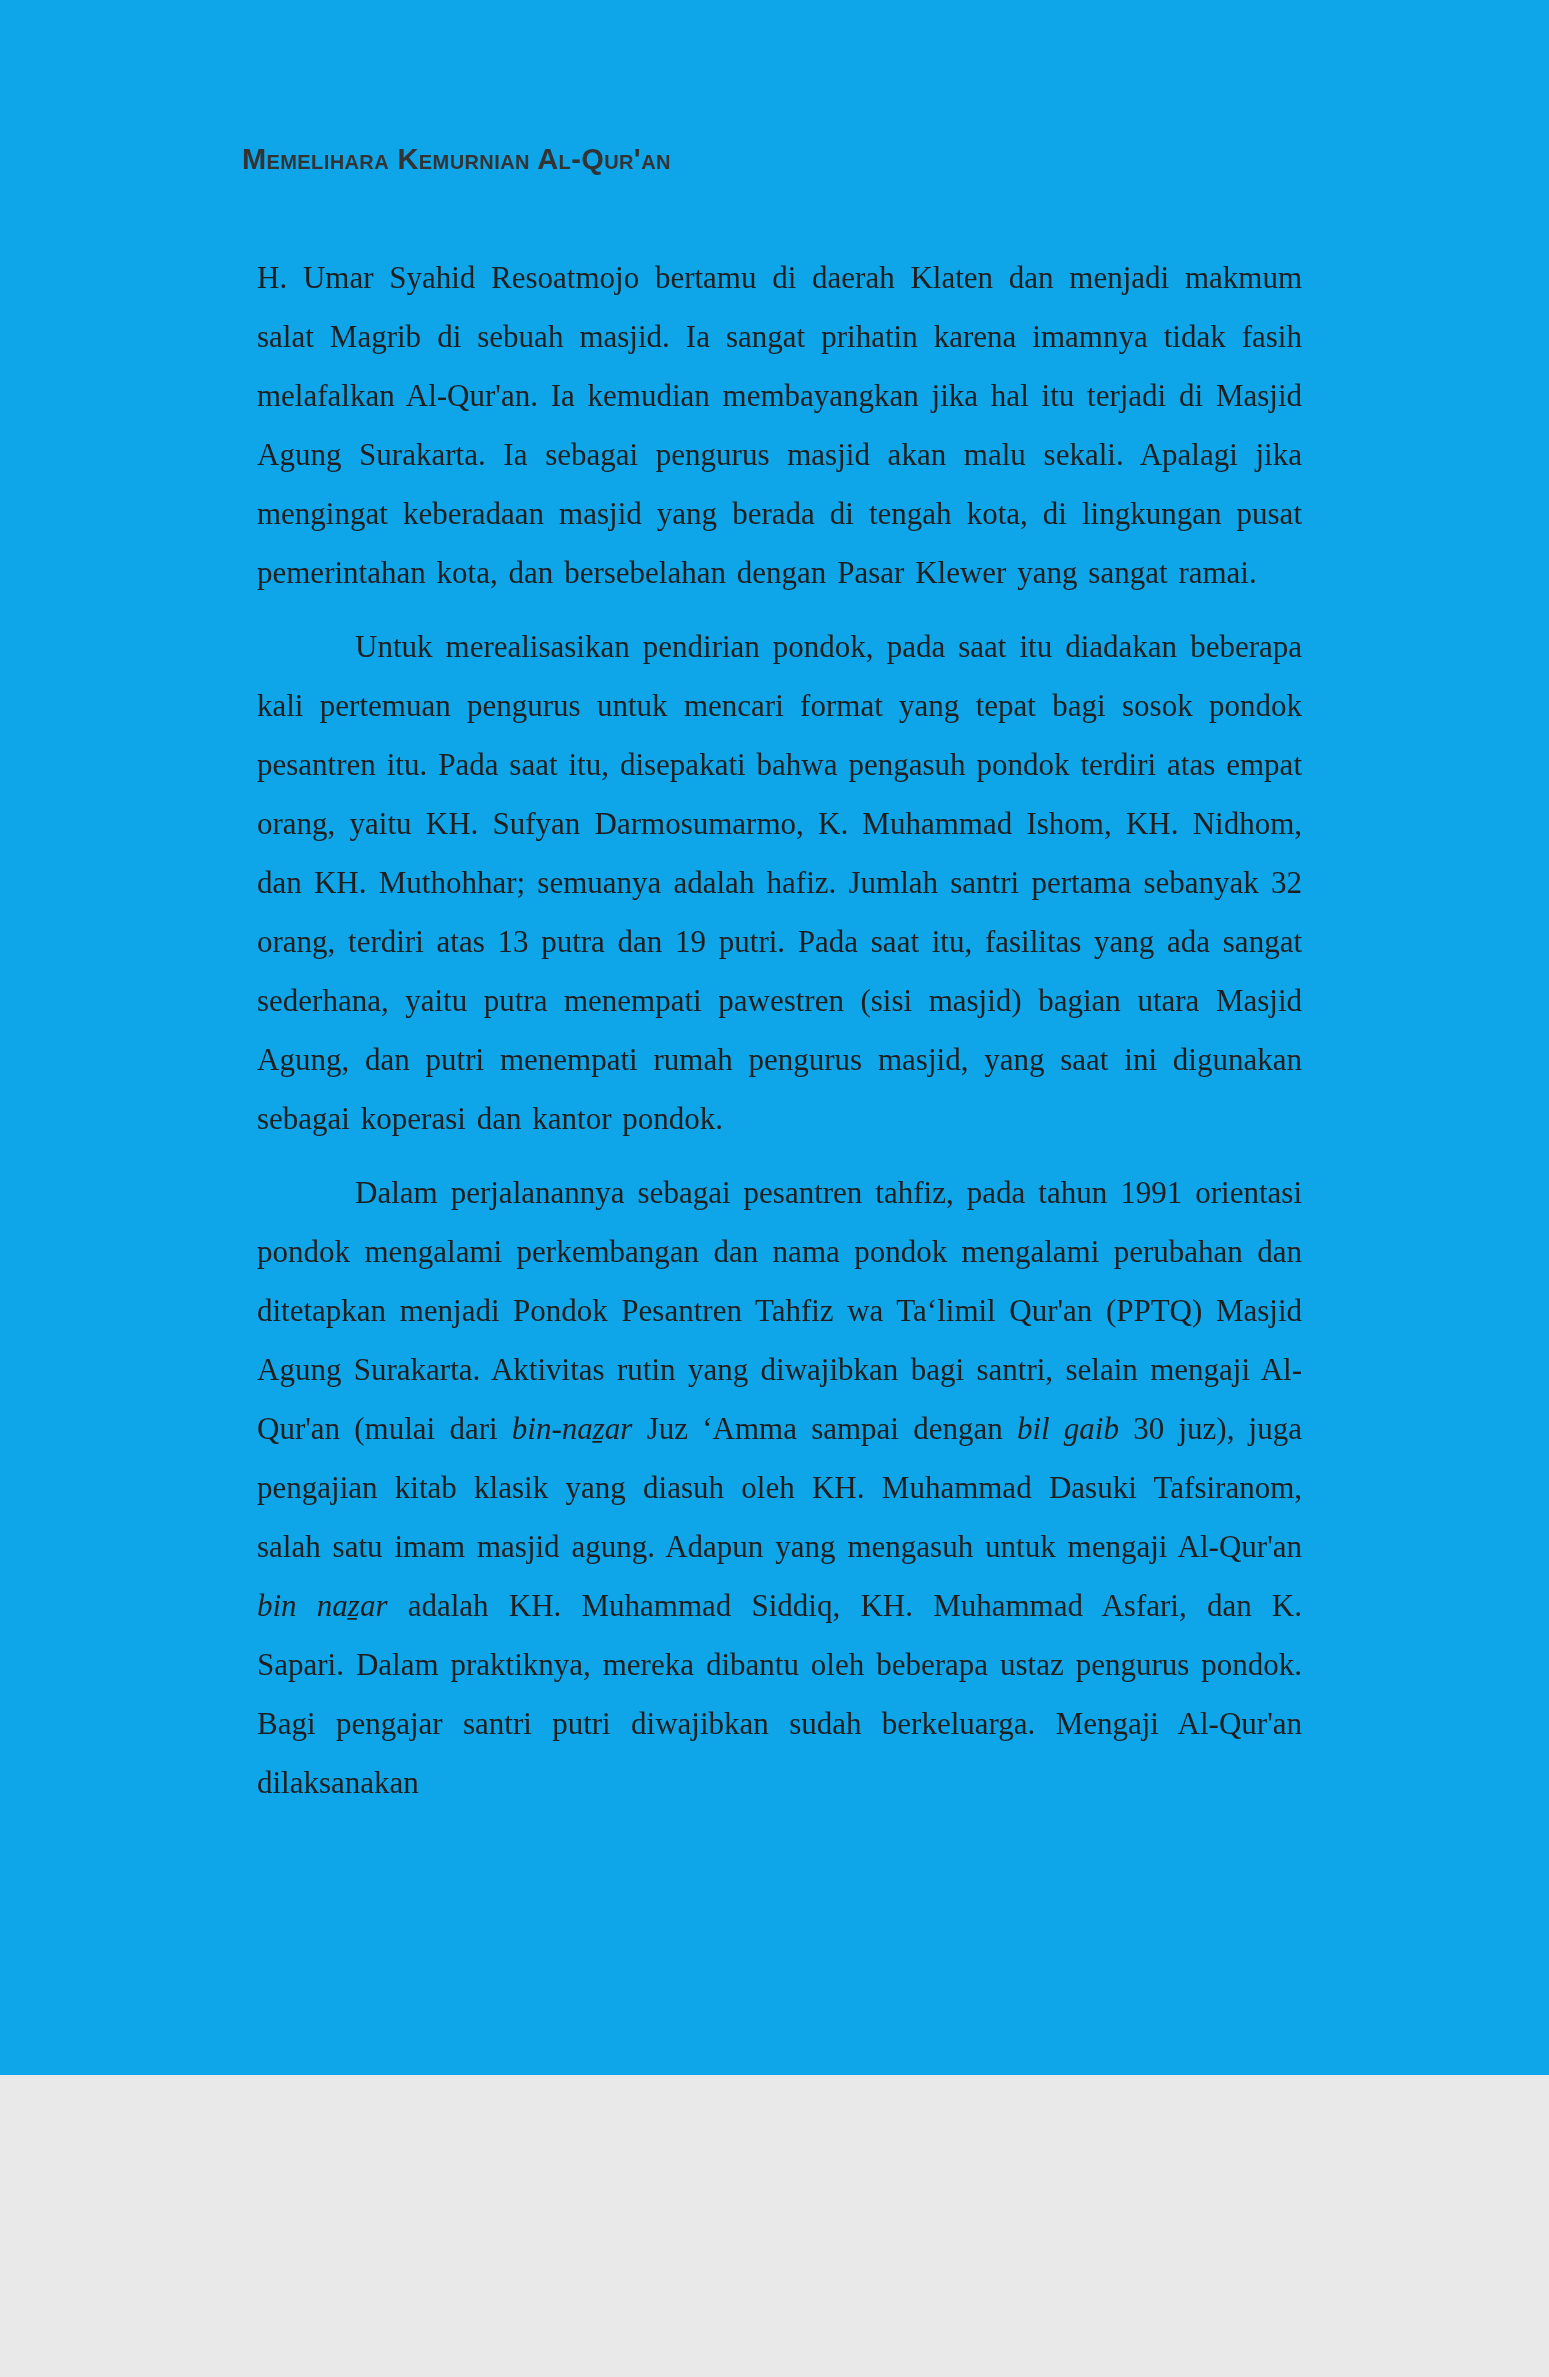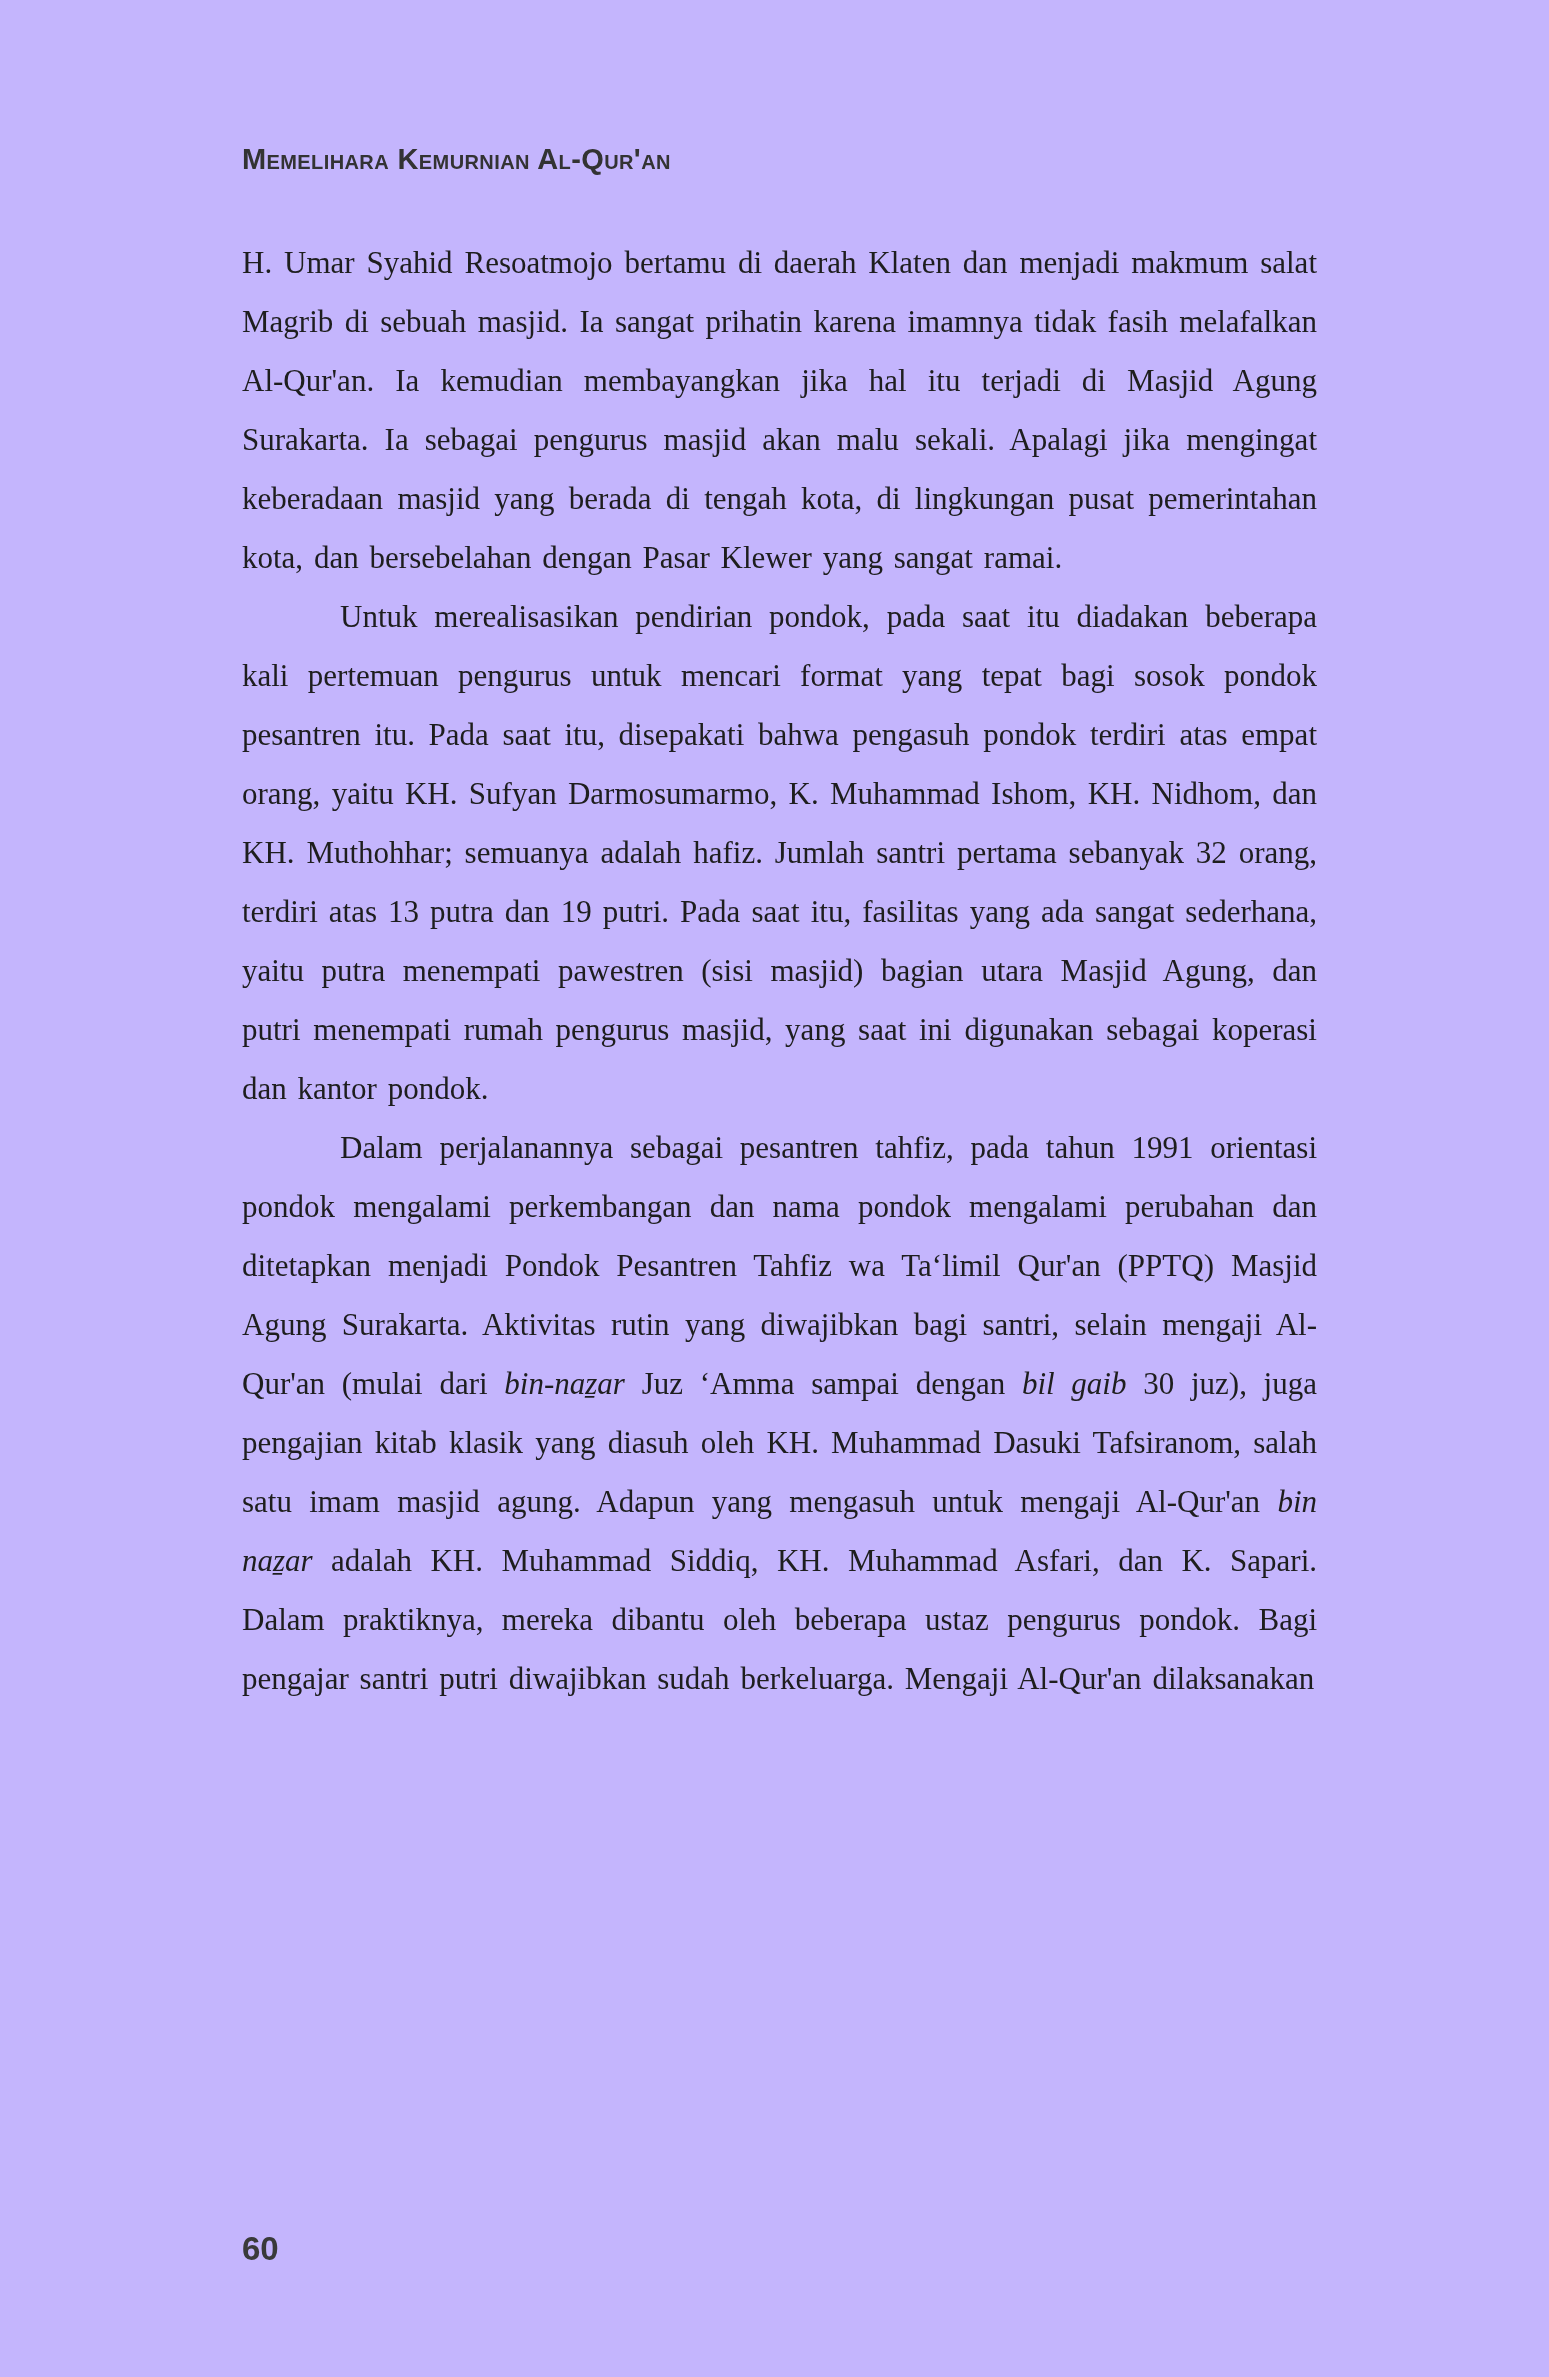--- a/index.html
+++ b/index.html
@@ -3,22 +3,22 @@
 <meta charset="utf-8">
 <style>
   html, body {
     margin: 0;
     padding: 0;
     background: #e9e9e9;
   }
   .page {
     position: relative;
     width: 1549px;
-    height: 2377px;
-    background: #c4b5fd;
+    height: 2075px;
+    background: #0ea5e9;
     overflow: hidden;
     font-family: "Liberation Serif", "DejaVu Serif", serif;
     color: #1e1e1e;
   }
   .running-header {
     position: absolute;
     left: 242px;
     top: 143px;
     font-family: "Liberation Sans", "DejaVu Sans", sans-serif;
     font-weight: bold;
@@ -34,21 +34,21 @@
     top: 233px;
     width: 1075px;
     font-size: 31px;
     line-height: 59px;
     text-align: justify;
     word-spacing: 0.10em;
     color: #1e1e1e;
     hyphens: none;
   }
   .body-text p.para {
-    margin: 0;
+    margin: 15px;
     padding: 0;
   }
   .body-text p.para.indent {
     text-indent: 98px;
   }
   .body-text em {
   }
   .page-number {
     position: absolute;
     left: 242px;

